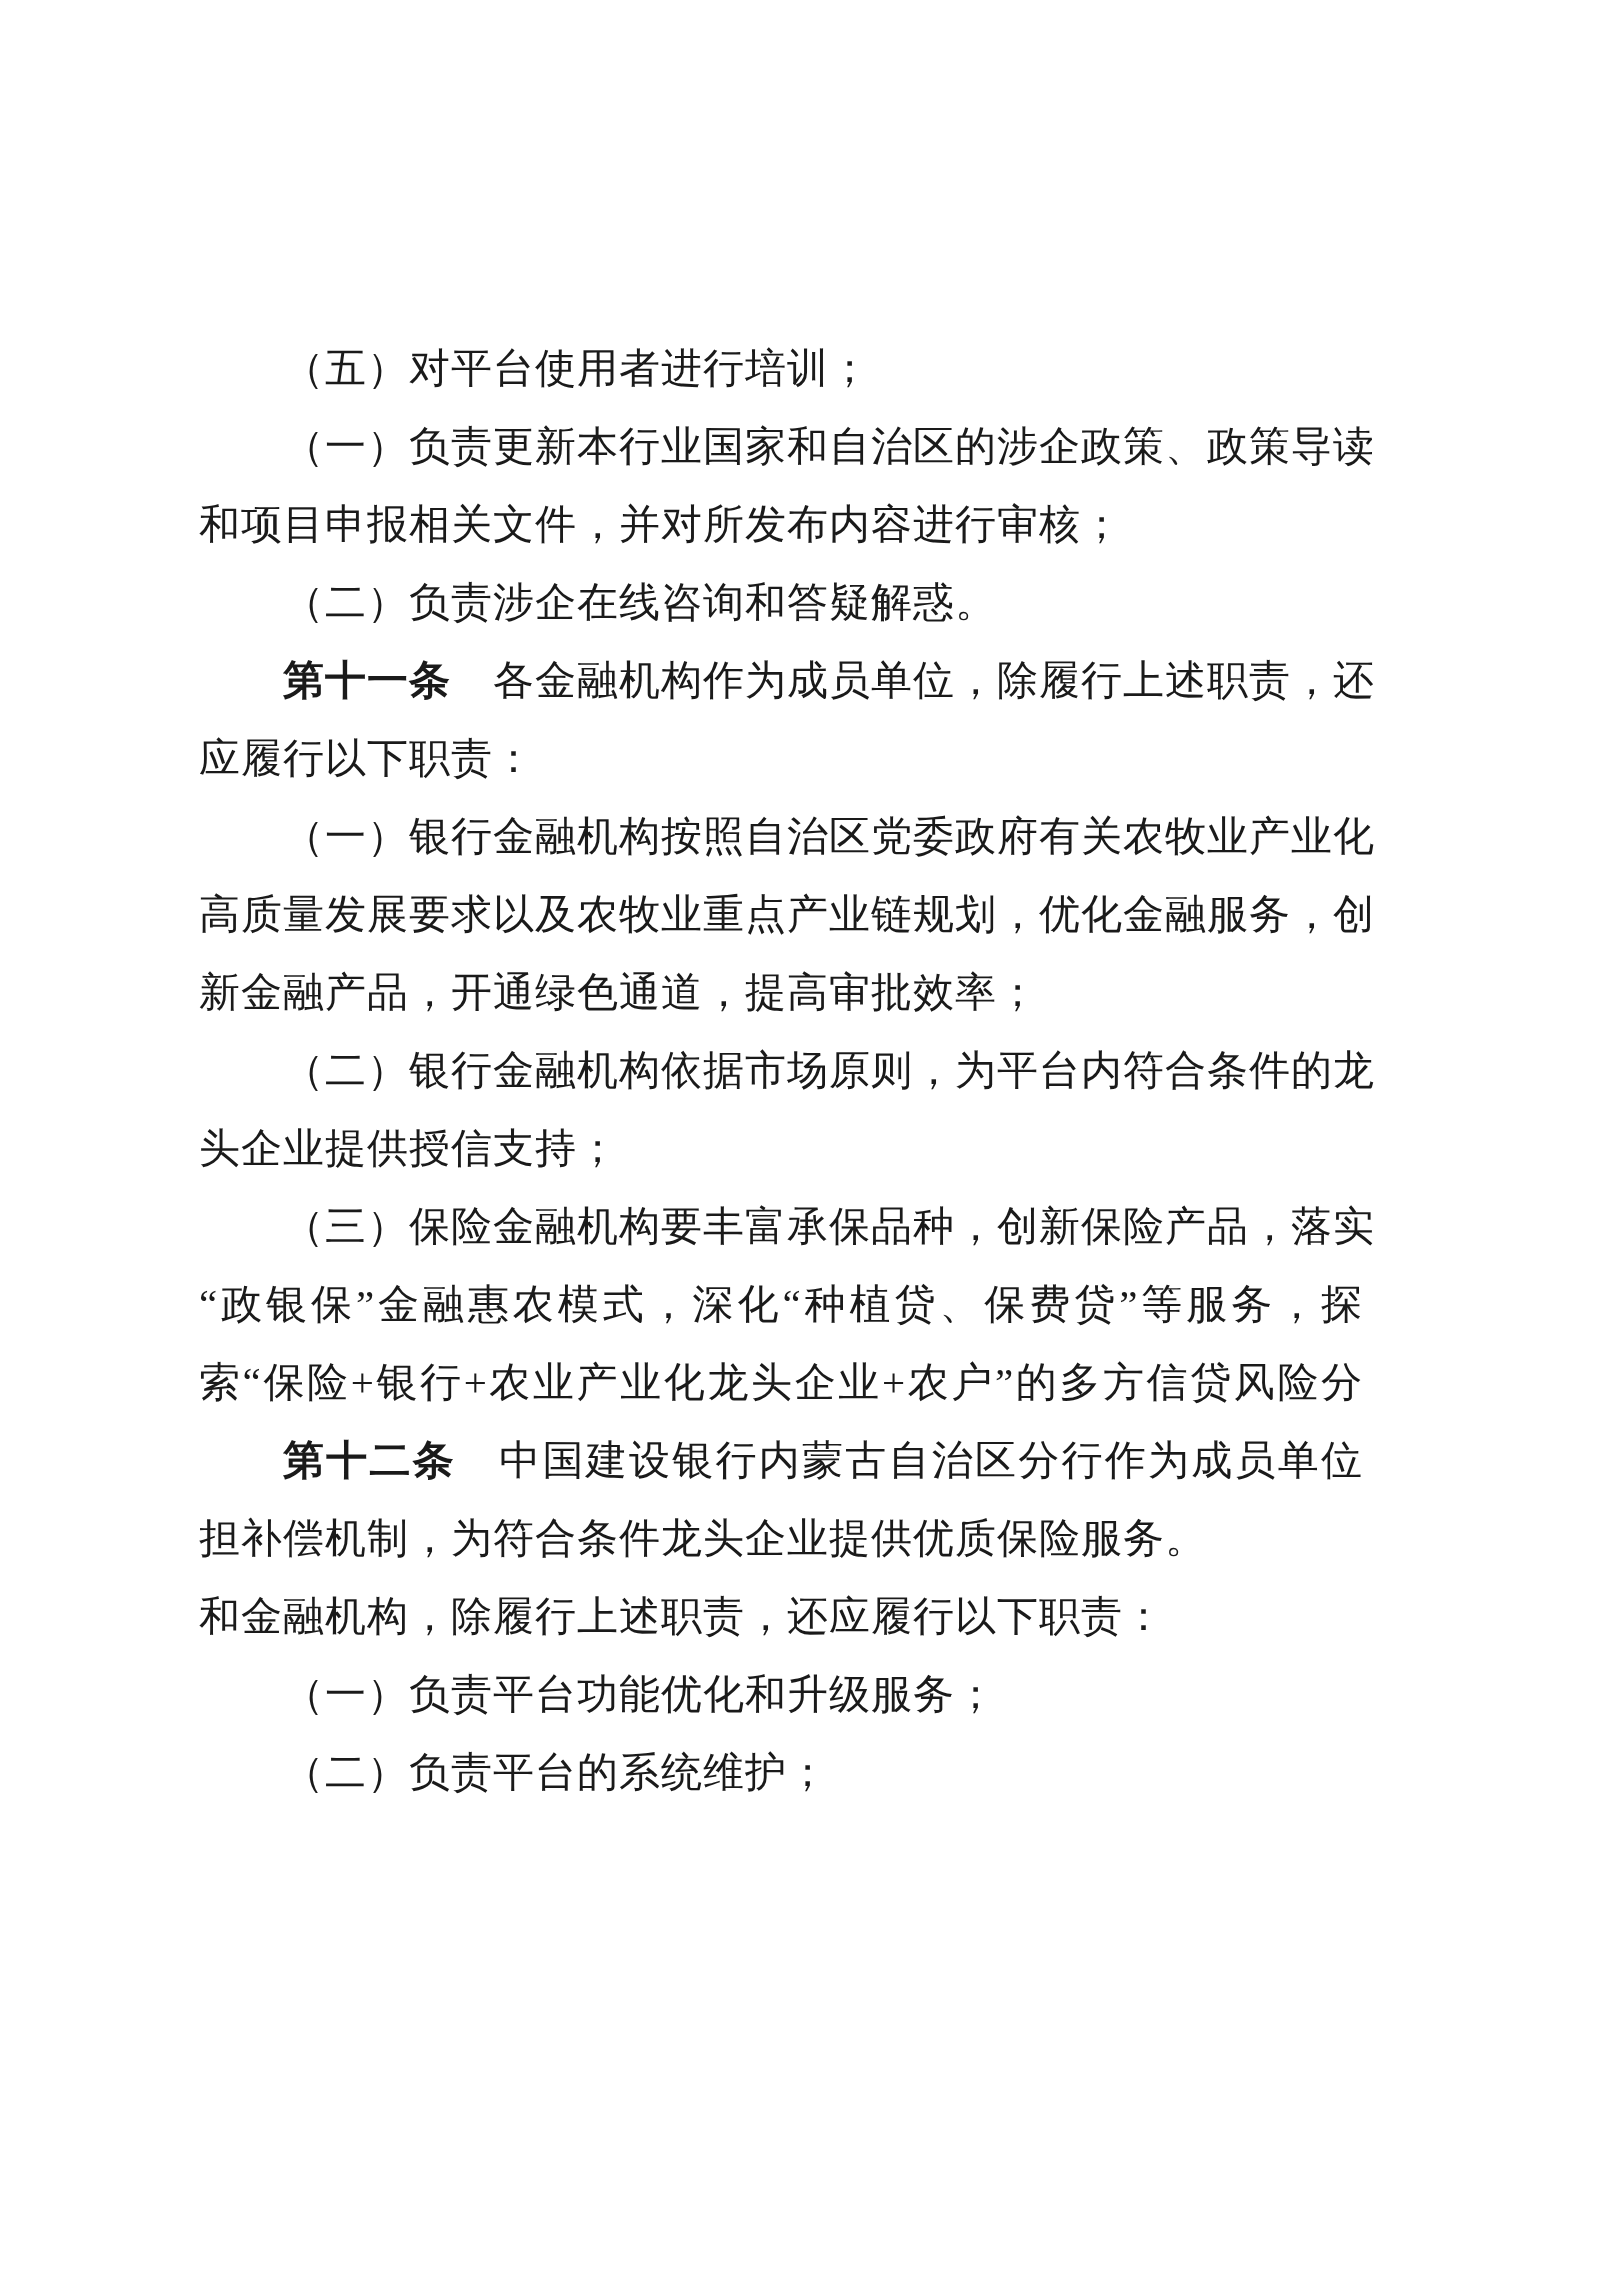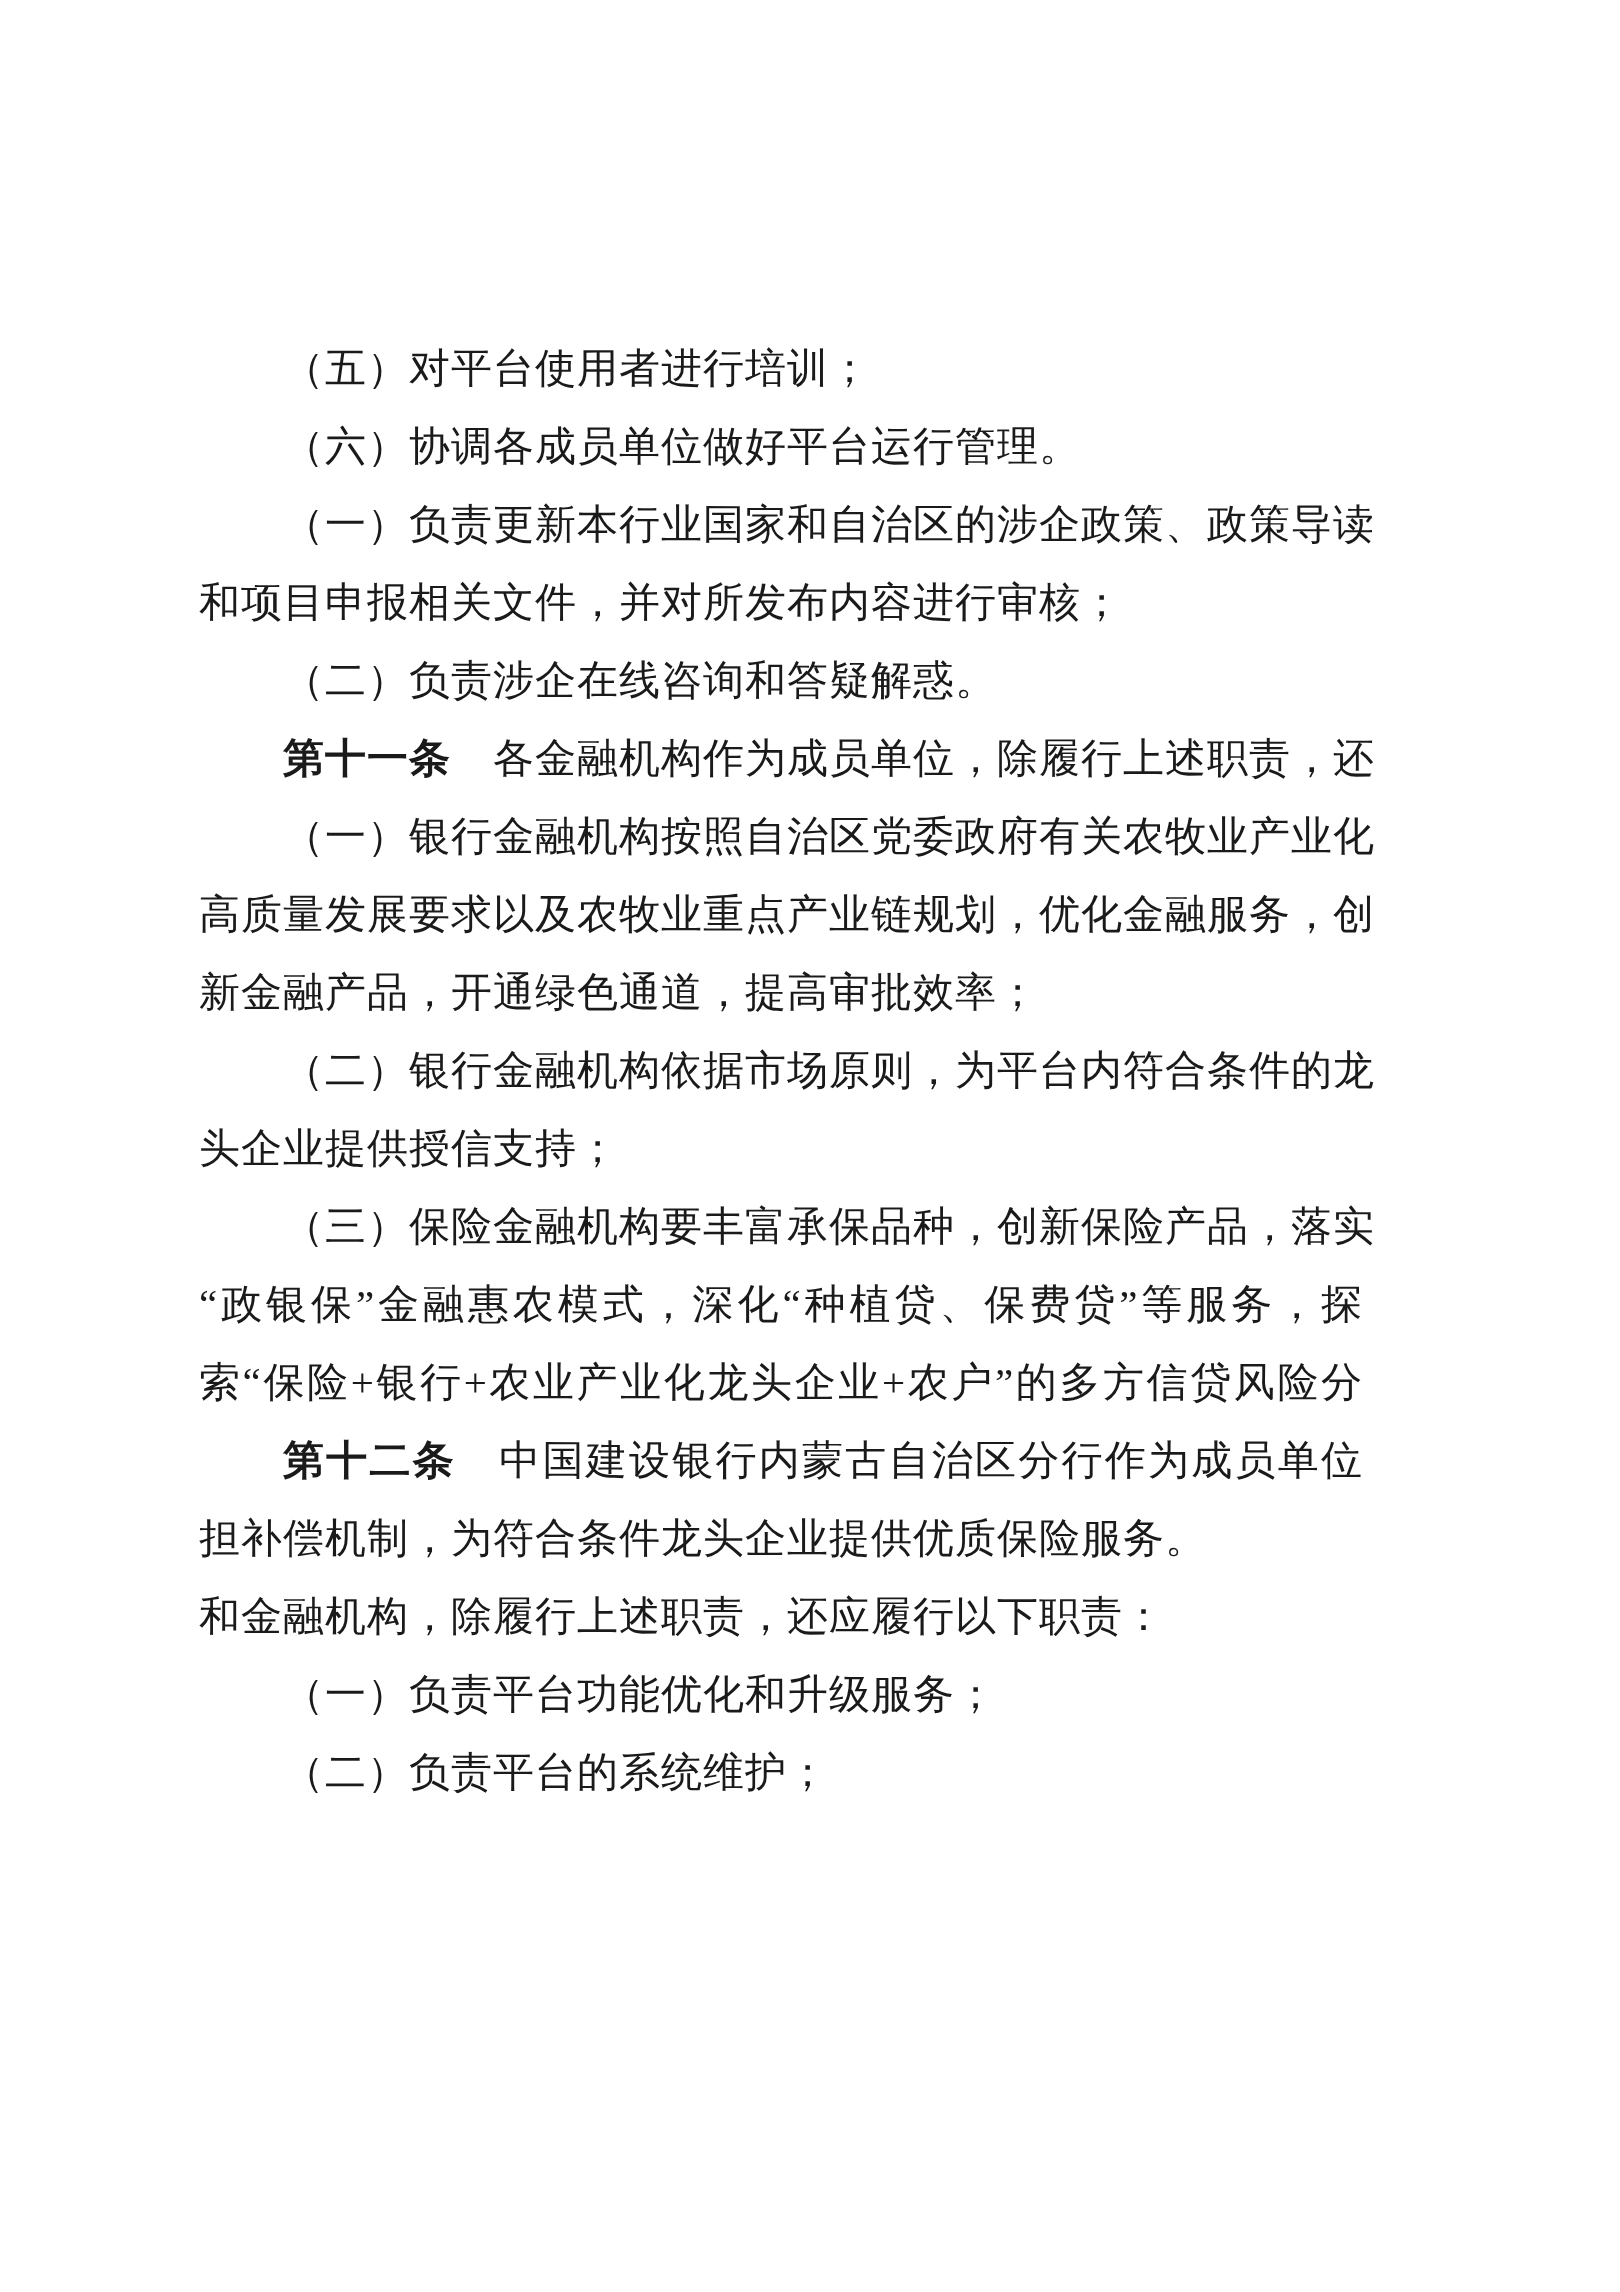--- a/index.html
+++ b/index.html
@@ -41,31 +41,31 @@
   }
 </style>
 </head>
 <body>
 
 <div class="page">
   <div class="content">
 
     <div class="line ind"><span class="b"></span><span>（五）对平台使用者进行培训；</span></div>
 
-    <div class="line ind"><span class="b"></span><span>（六）协调各成员单位做好平台运行管理。</span></div>
 
 
     <div class="line ind j"><span class="b"></span><span>（一）负责更新本行业国家和自治区的涉企政策、政策导读</span></div>
 
     <div class="line"><span class="b"></span><span>和项目申报相关文件，并对所发布内容进行审核；</span></div>
 
     <div class="line ind"><span class="b"></span><span>（二）负责涉企在线咨询和答疑解惑。</span></div>
 
     <div class="line ind j"><span class="b">第十一条</span><span>　各金融机构作为成员单位，除履行上述职责，还</span></div>
 
+    <div class="line"><span class="b"></span><span>应履行以下职责：</span></div>
 
     <div class="line ind j"><span class="b"></span><span>（一）银行金融机构按照自治区党委政府有关农牧业产业化</span></div>
 
     <div class="line j"><span class="b"></span><span>高质量发展要求以及农牧业重点产业链规划，优化金融服务，创</span></div>
 
     <div class="line"><span class="b"></span><span>新金融产品，开通绿色通道，提高审批效率；</span></div>
 
     <div class="line ind j"><span class="b"></span><span>（二）银行金融机构依据市场原则，为平台内符合条件的龙</span></div>
 
     <div class="line"><span class="b"></span><span>头企业提供授信支持；</span></div>

